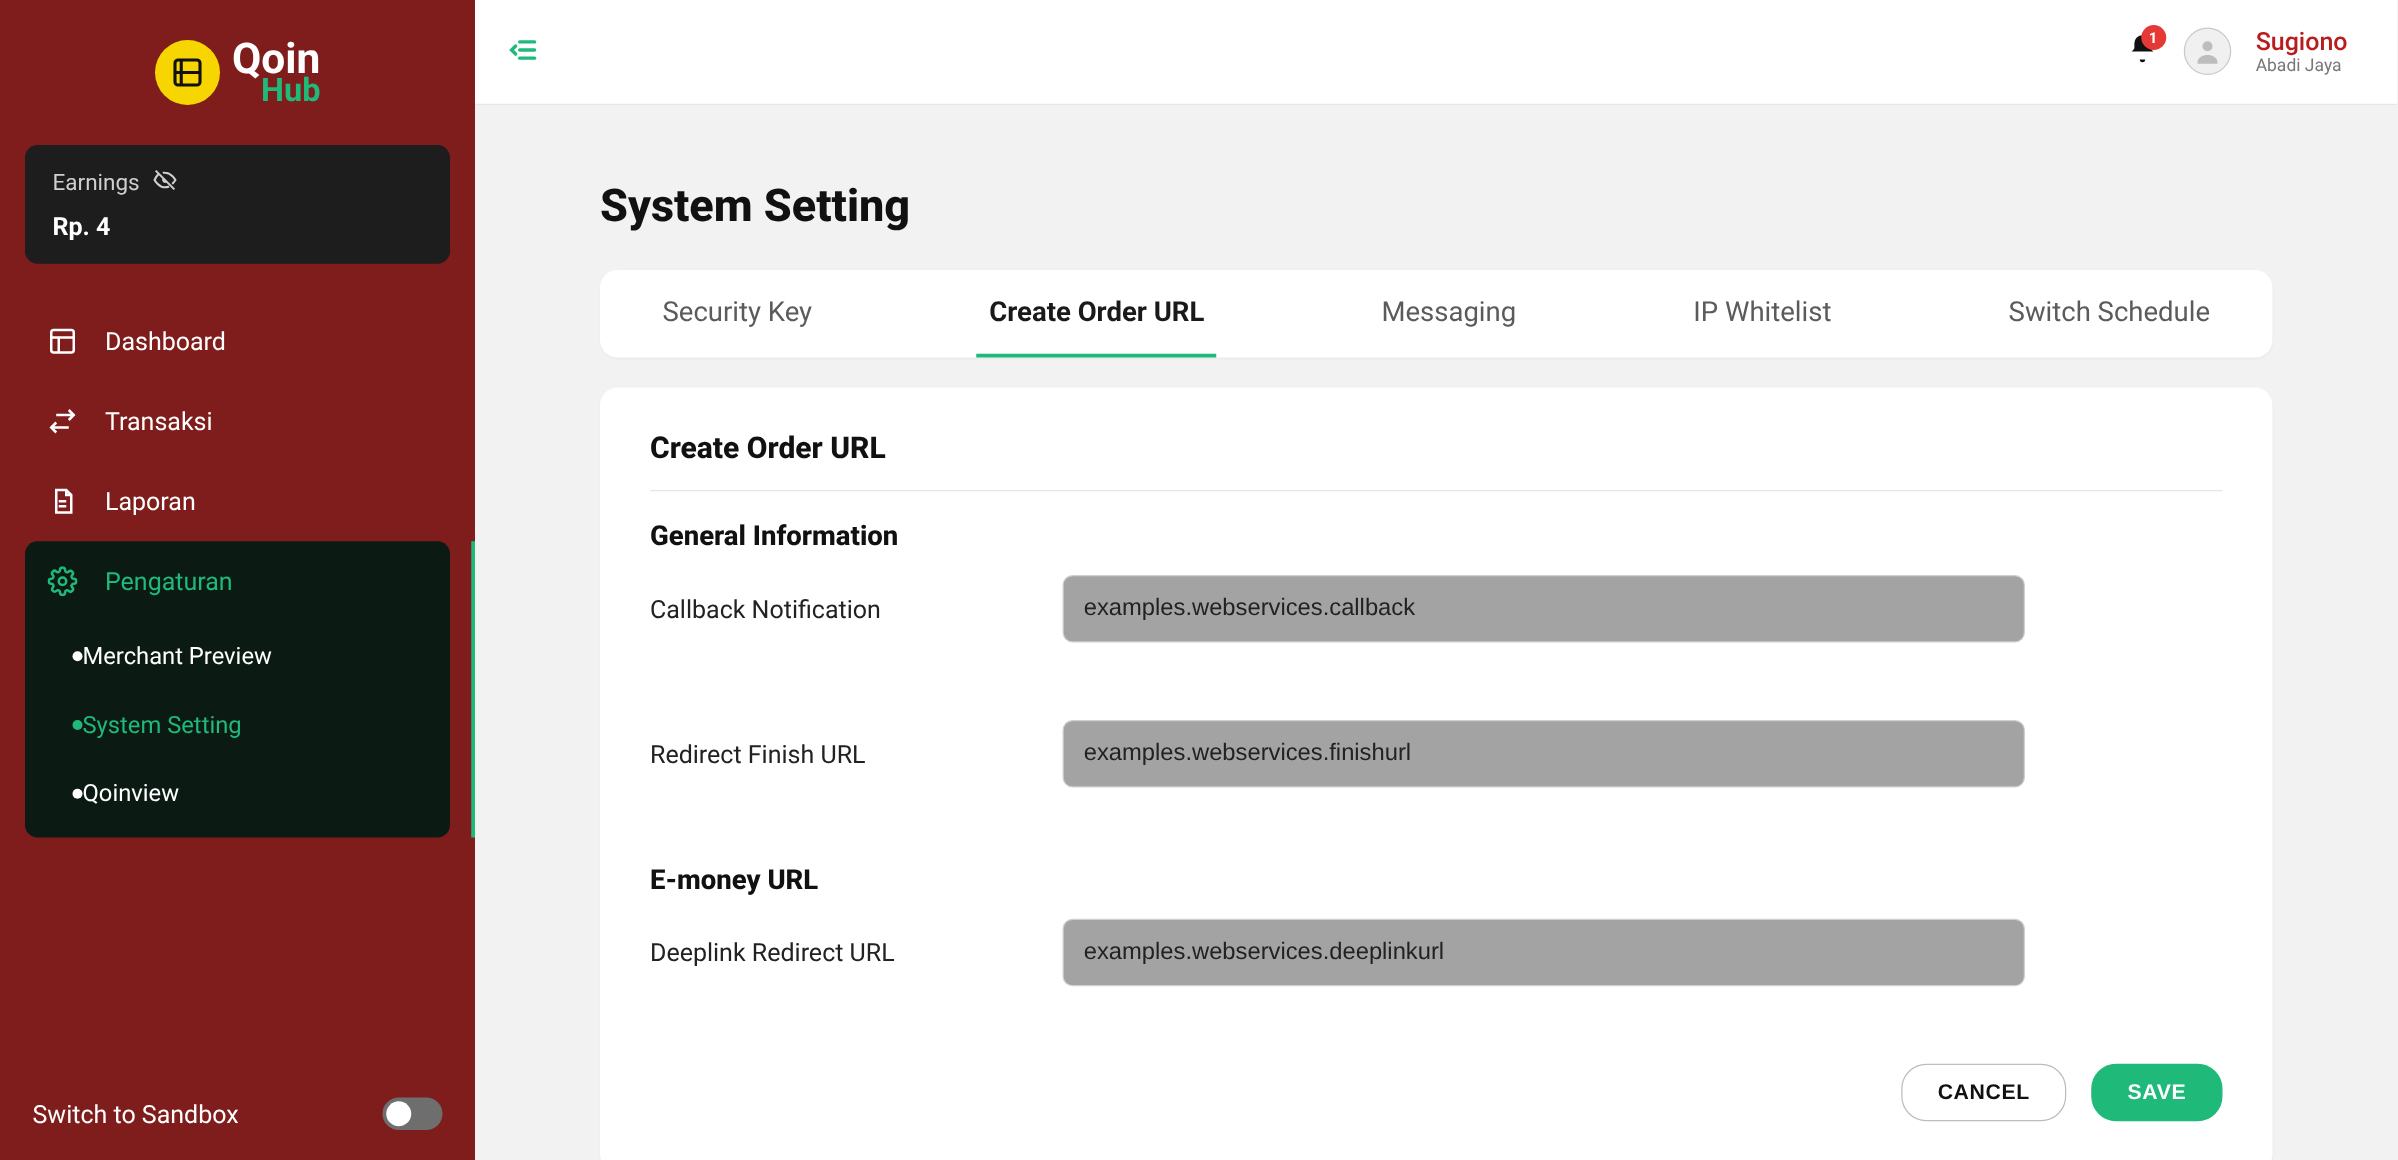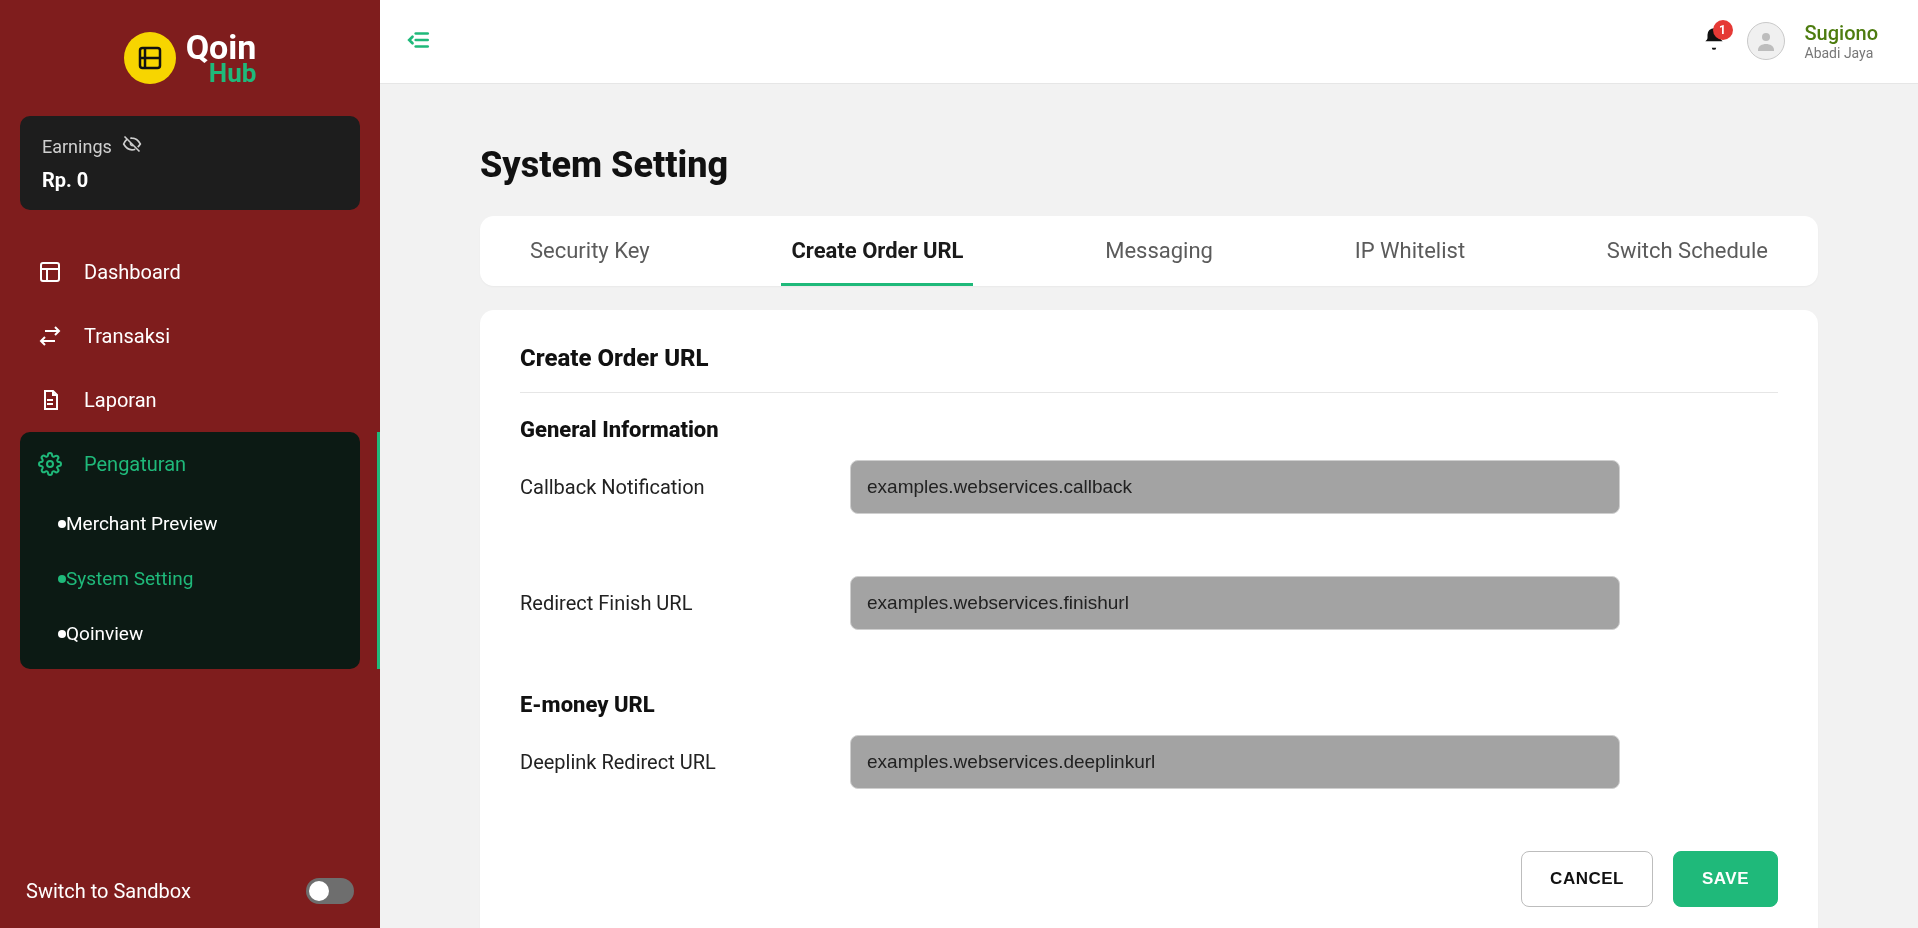--- a/index.html
+++ b/index.html
@@ -115,21 +115,21 @@
     position:absolute; top:-6px; right:-6px;
     background:#e53935; color:#fff; font-size:12px; font-weight:700;
     border-radius:50%; width:20px; height:20px; display:flex;align-items:center;justify-content:center;
   }
   .avatar {
     width:38px;height:38px;border-radius:50%;
     border:1px solid #c9c9c9; background:#f0f0f0;
     display:flex;align-items:center;justify-content:center;
   }
   .user-col { display:flex; flex-direction:column; line-height:1.2; }
-  .user-name { font-size:20px; color:#4d7c0f; font-weight:500;}
+  .user-name { font-size:20px; color:#b91c1c; font-weight:500;}
   .user-sub  { font-size:14px; color:#777; }
 
   .content {
     flex:1; overflow:auto;
     padding: 60px 100px;
   }
   .page-title {
     font-size: 36px; font-weight: 800; color:#111; margin-bottom: 30px;
   }
   .tabs {
@@ -168,21 +168,21 @@
   .text-input {
     flex:1; max-width: 770px;
     height: 54px;
     border:1px solid #cfcfcf; border-radius:8px;
     padding: 0 16px; font-size:19px; color:#222;
     background:#a3a3a3;
   }
 
   .actions { display:flex; gap:20px; justify-content:flex-end; margin-top:10px;}
   .btn {
-    height:56px; padding:0 28px; border-radius:8px;
+    height:46px; padding:0 28px; border-radius:20px;
     font-size:17px; font-weight:700; letter-spacing:.5px;
     cursor:pointer; display:flex;align-items:center;justify-content:center;
   }
   .btn-outline { background:#fff; color:#111; border:1px solid #bdbdbd;}
   .btn-primary { background:#1fb97a; color:#fff; border:1px solid #1fb97a;}
 </style>
 </head>
 <body>
 
 <aside class="sidebar">
@@ -203,21 +203,21 @@
     <div class="earnings-top">
       <span>Earnings</span>
       <span>
         <svg width="20" height="20" viewBox="0 0 24 24" fill="none" stroke="#cfcfcf" stroke-width="2">
           <path d="M3 3l18 18"></path>
             <path d="M10.6 10.6a2 2 0 002.8 2.8"></path>
           <path d="M9.9 5.1A9.8 9.8 0 0112 5c6 0 10 7 10 7a17 17 0 01-3.1 3.7M6.1 6.1A17 17 0 002 12s4 7 10 7a9.8 9.8 0 003.9-.8"></path>
         </svg>
       </span>
     </div>
-    <div class="earnings-val">Rp. 0</div>
+    <div class="earnings-val">Rp. 4</div>
   </div>
 
   <nav class="nav">
     <div class="nav-item">
       <span class="icon">
         <svg width="24" height="24" viewBox="0 0 24 24" fill="none" stroke="#fff" stroke-width="2">
             <rect x="3" y="3" width="18" height="18" rx="2"></rect>
             <path d="M3 9h18M9 9v12"></path>
           </svg>
       </span>

